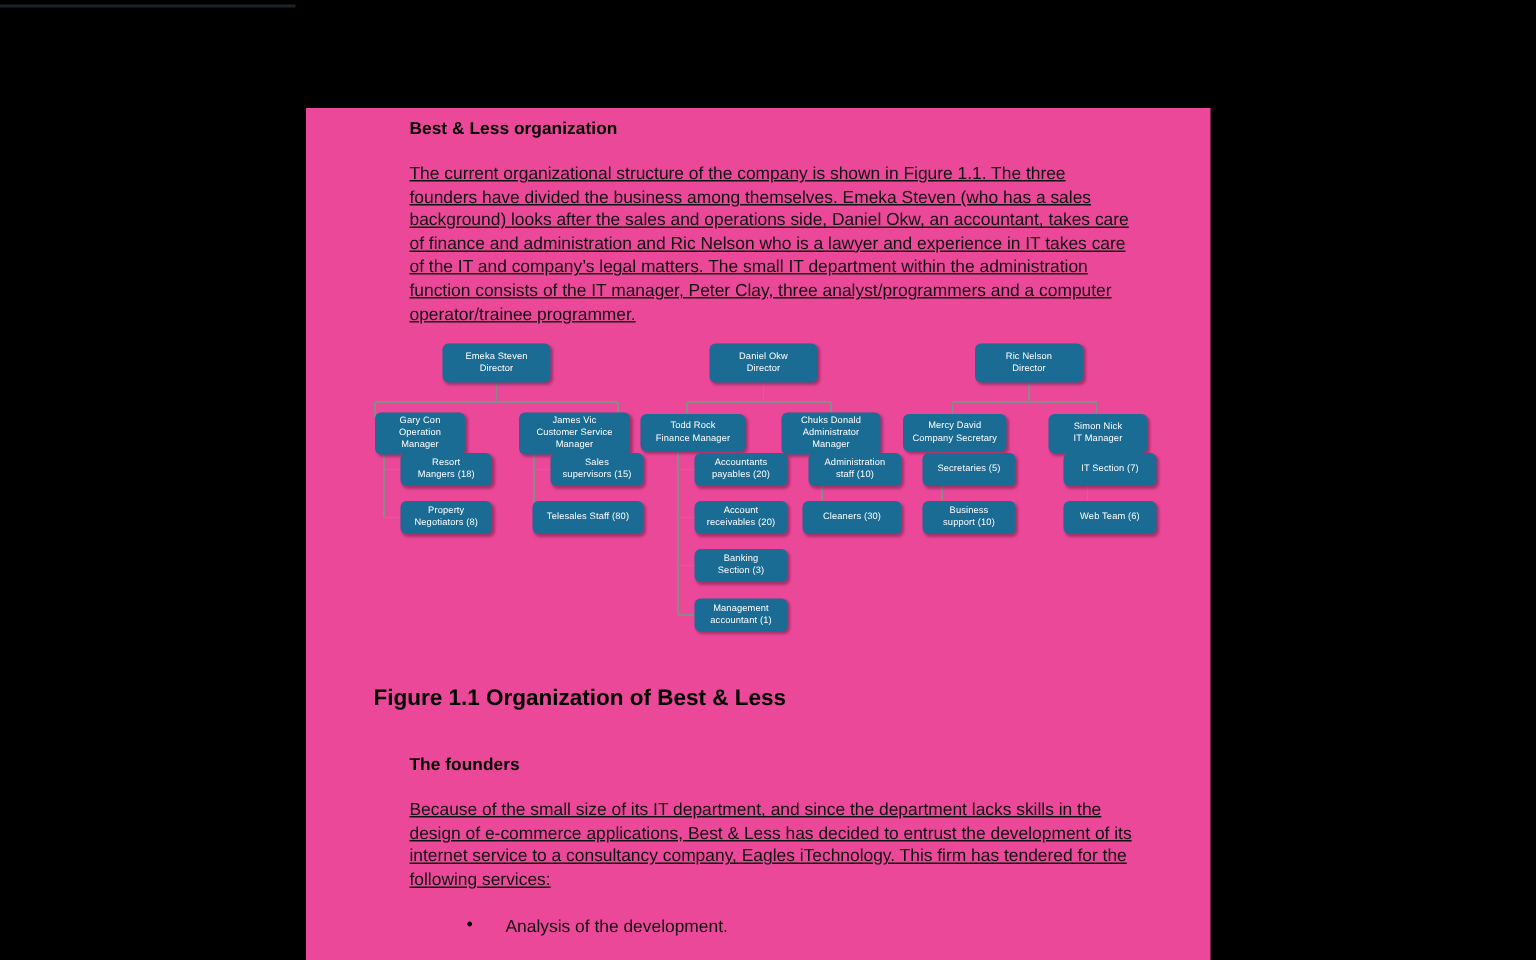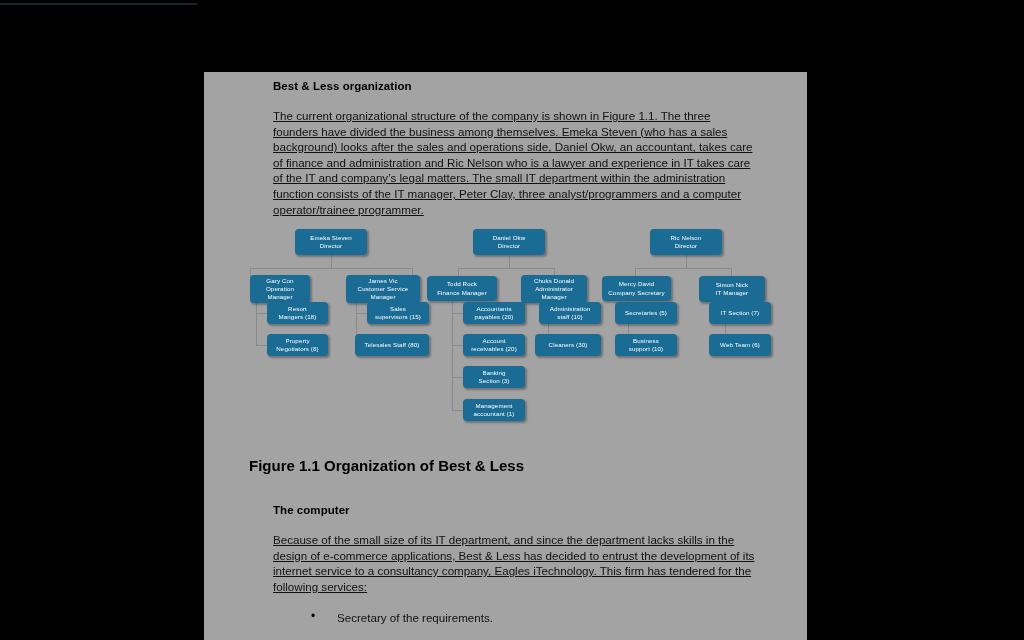--- a/index.html
+++ b/index.html
@@ -25,21 +25,21 @@
     background: #1b2429;
   }
 
   
   #page {
     position: absolute;
     left: 204px;
     top: 72px;
     width: 603px;
     height: 568px;
-    background: #a3a3a3;
+    background: #ec4899;
     overflow: hidden;
   }
 
   .doc-body {
     position: absolute;
     left: 69px;
     top: 8px;
     width: 482px;
   }
 
@@ -265,21 +265,21 @@
       <span>IT Section (7)</span>
     </div>
     <div class="node" style="left: 505px; top: 114px; width: 62px; height: 22px; background: rgb(26, 108, 149); color: rgb(255, 255, 255);">
       <span>Web Team (6)</span>
     </div>
   </div>
 
   <div id="figure-caption">Figure 1.1 Organization of Best &amp; Less</div>
 
   <div class="doc-body-2">
-    <h2 class="section-heading">The computer</h2>
+    <h2 class="section-heading">The founders</h2>
     <p class="para">Because of the small size of its IT department, and since the department lacks skills in the design of e-commerce applications, Best &amp; Less has decided to entrust the development of its internet service to a consultancy company, Eagles iTechnology. This firm has tendered for the following services:</p>
     <ul class="bullets">
-      <li>Secretary of the requirements.</li>
+      <li>Analysis of the development.</li>
 
     </ul>
   </div>
 
 </div>
 
 </body></html>

